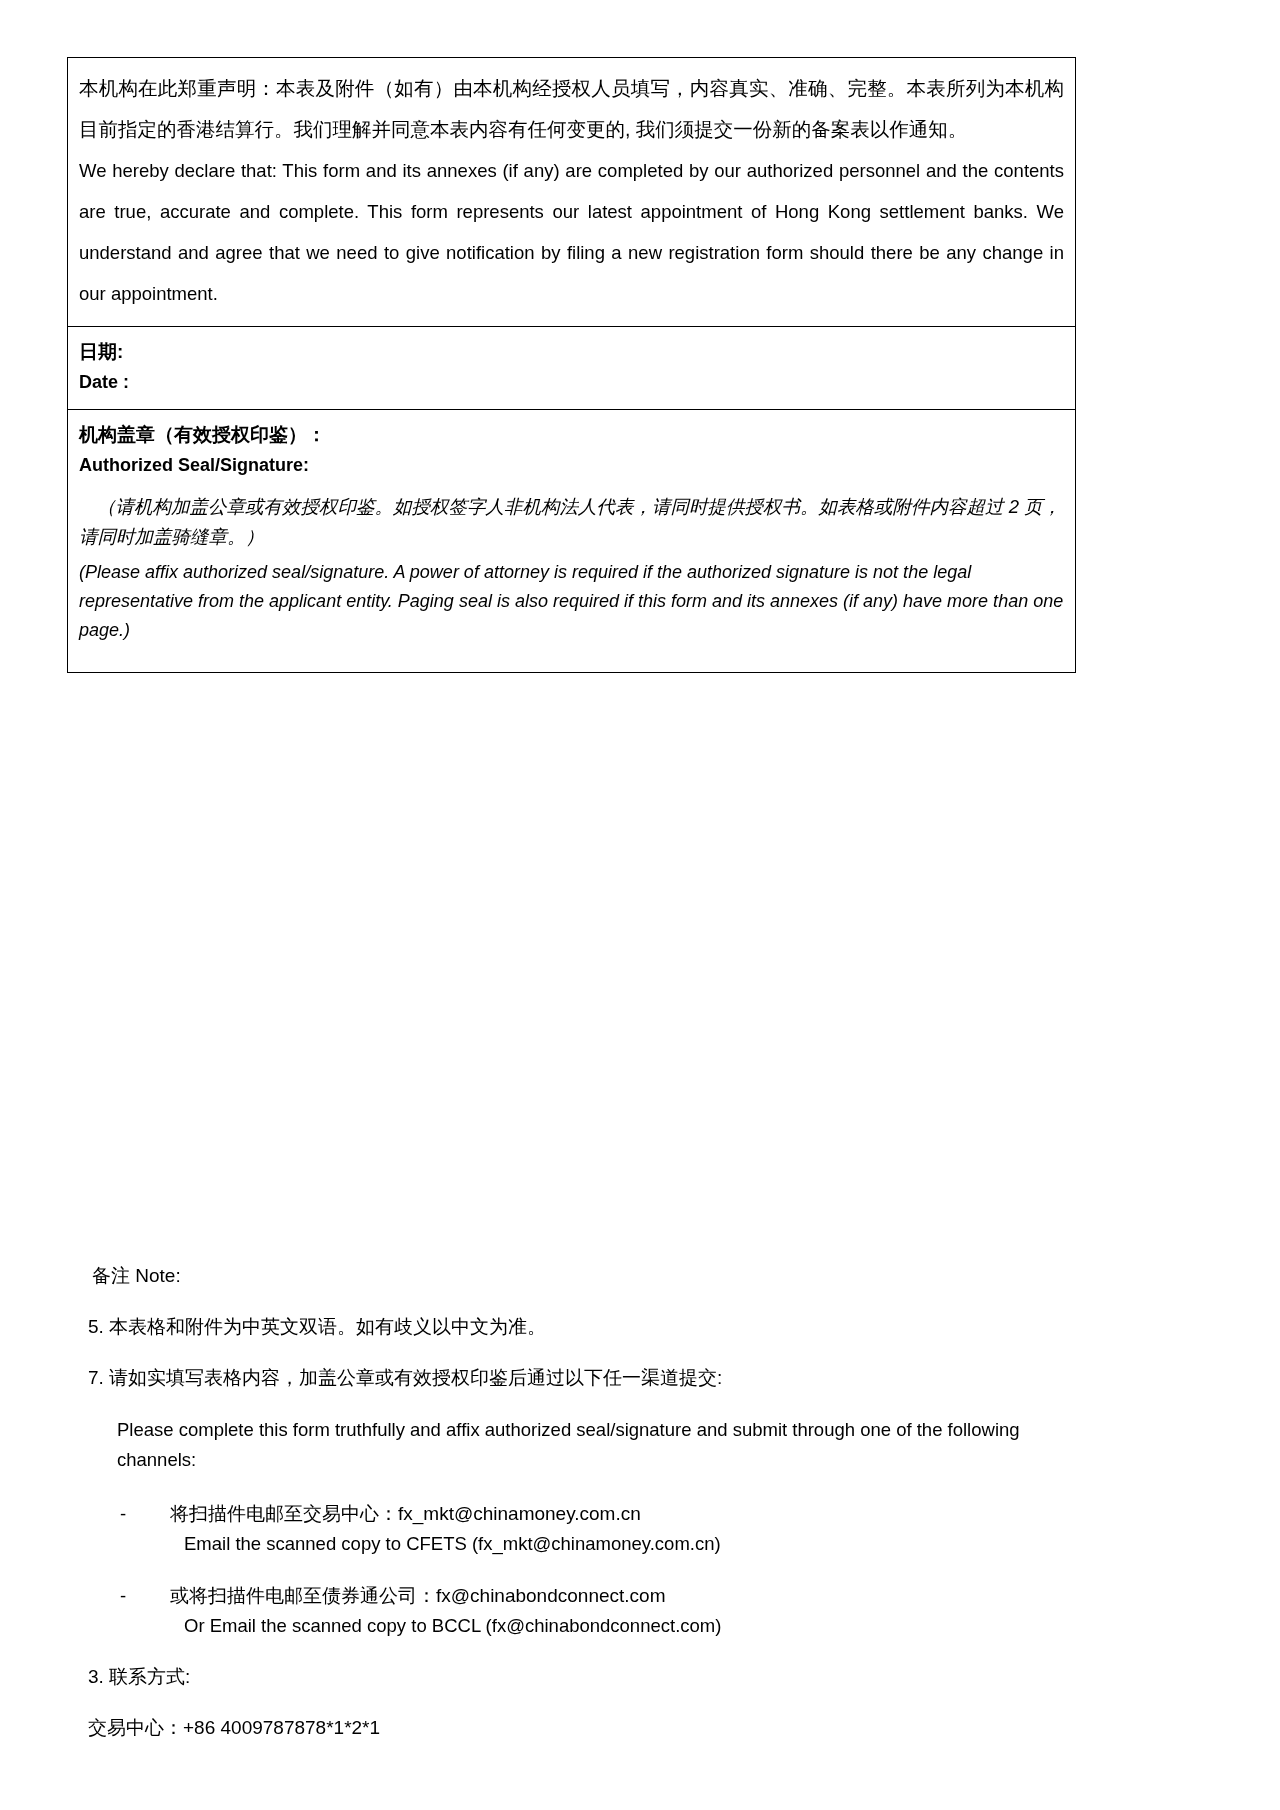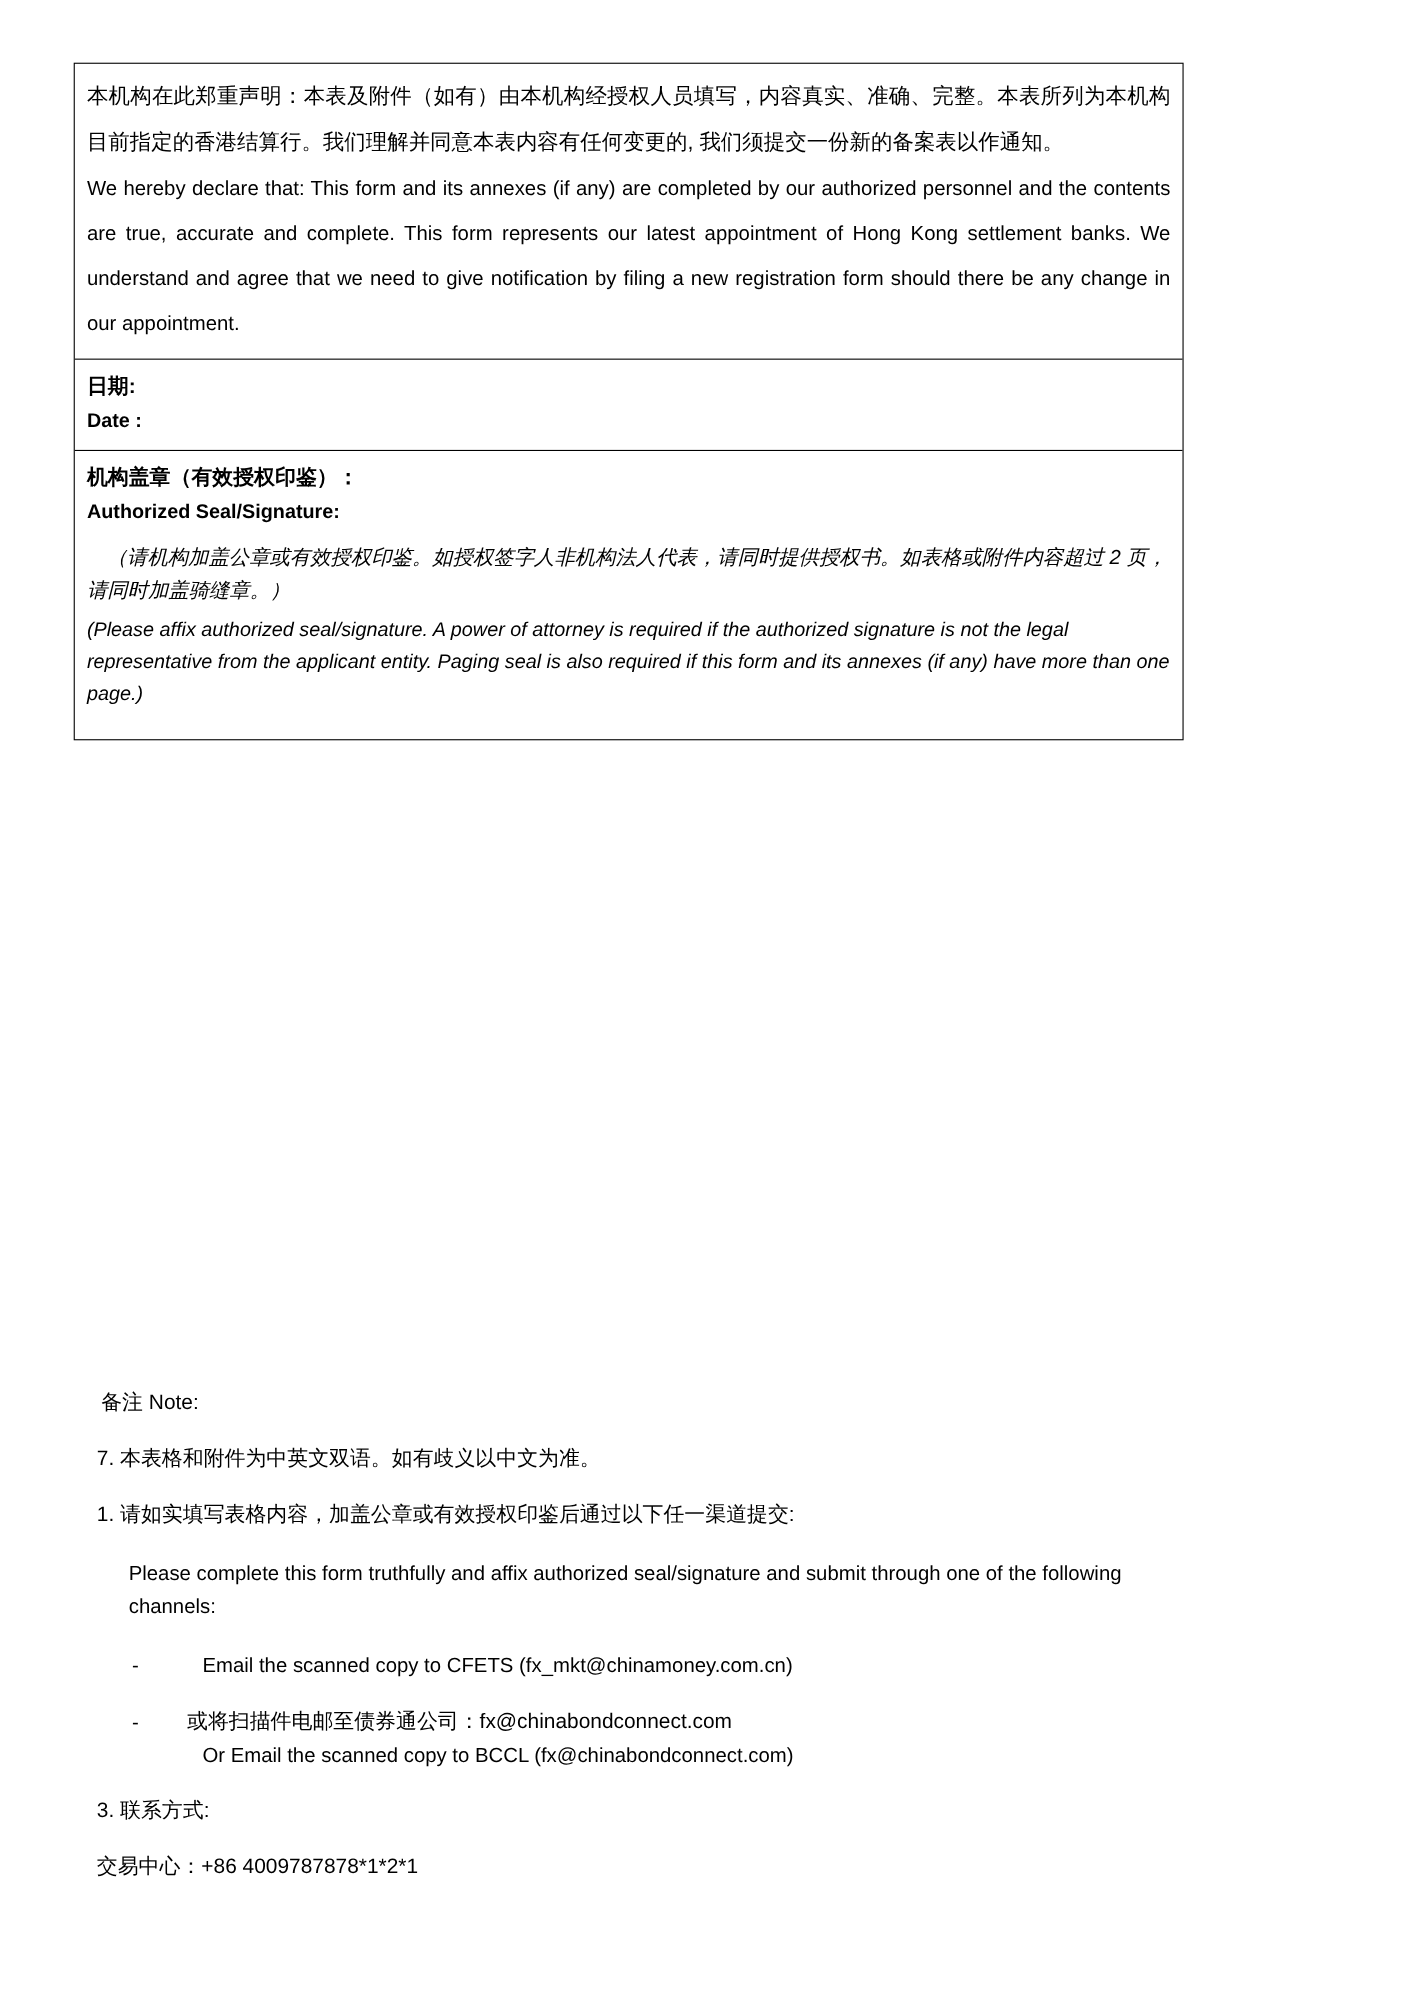--- a/index.html
+++ b/index.html
@@ -166,30 +166,31 @@
         <p class="seal-note-en">(Please affix authorized seal/signature. A power of attorney is required if the authorized signature is not the legal representative from the applicant entity. Paging seal is also required if this form and its annexes (if any) have more than one page.)</p>
       </div>
     </div>
 
   </div>
 
   <div class="notes">
 
     <p class="note-line cn note-heading">备注 Note:</p>
 
-    <p class="note-line cn note-num">7. 本表格和附件为中英文双语。如有歧义以中文为准。</p>
-
-    <p class="note-line cn note-num">1. 请如实填写表格内容，加盖公章或有效授权印鉴后通过以下任一渠道提交:</p>
+    <p class="note-line cn note-num">5. 本表格和附件为中英文双语。如有歧义以中文为准。</p>
+
+    <p class="note-line cn note-num">7. 请如实填写表格内容，加盖公章或有效授权印鉴后通过以下任一渠道提交:</p>
     <div class="note-body">
       <p>Please complete this form truthfully and affix authorized seal/signature and submit through one of the following channels:</p>
     </div>
 
     <div class="bullet-item">
       <div class="bullet-dash">-</div>
       <div class="bullet-text">
+        <p class="cn">将扫描件电邮至交易中心：fx_mkt@chinamoney.com.cn</p>
         <p class="sub">Email the scanned copy to CFETS (fx_mkt@chinamoney.com.cn)</p>
       </div>
     </div>
 
     <div class="bullet-item">
       <div class="bullet-dash">-</div>
       <div class="bullet-text">
         <p class="cn">或将扫描件电邮至债券通公司：fx@chinabondconnect.com</p>
         <p class="sub">Or Email the scanned copy to BCCL (fx@chinabondconnect.com)</p>
       </div>

